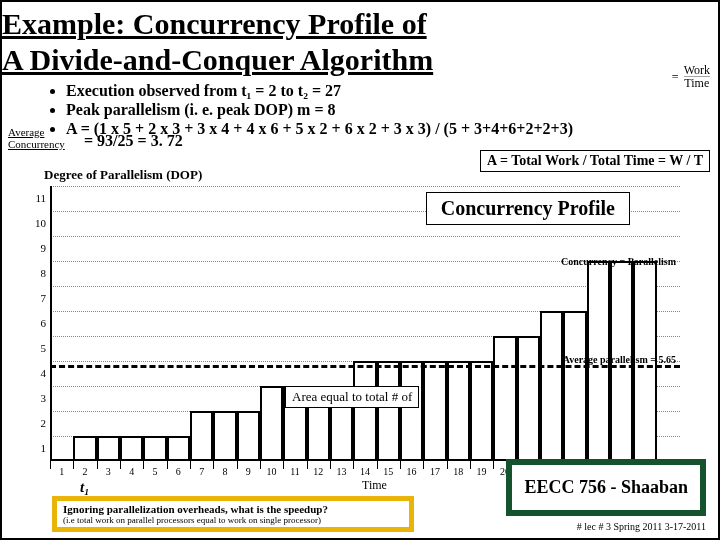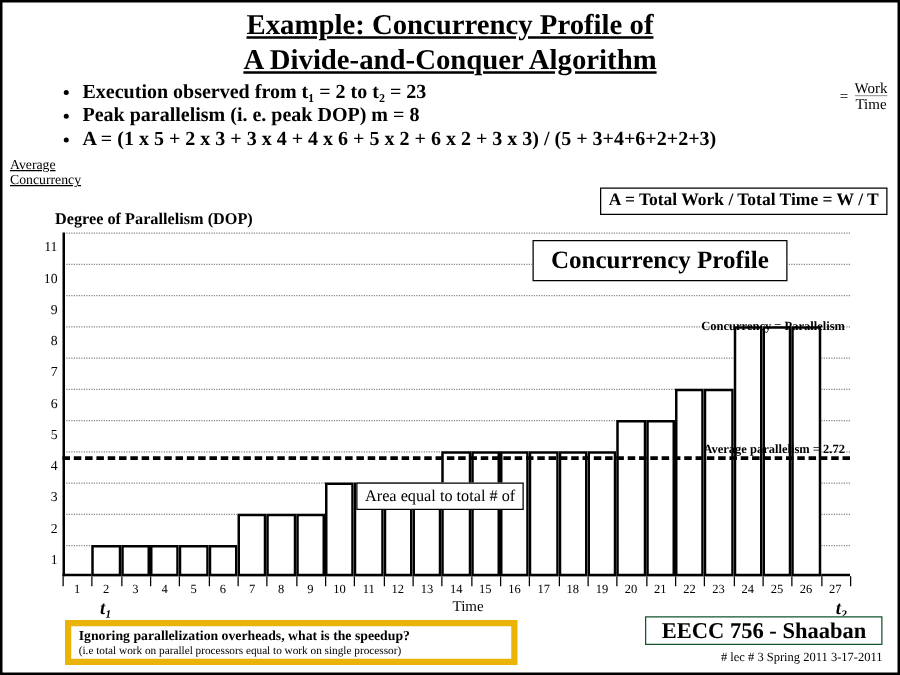--- a/index.html
+++ b/index.html
@@ -1,17 +1,17 @@
 <!DOCTYPE html>
 <html><head>
 <meta charset="utf-8">
 <style>
 body{margin:0;font-family:"Times New Roman",serif;background:#fff}
 .slide{width:720px;height:540px;border:2px solid #000;position:relative;box-sizing:border-box;overflow:hidden}
-.title{text-align:center;font-weight:bold;font-size:23px;margin-top:4px;text-decoration:underline;line-height:1.2}
+.title{font-weight:bold;font-size:30px;margin-top:4px;text-decoration:underline;line-height:1.2}
 .bullets{margin:4px 0 0 24px;font-size:16px;font-weight:bold}
 .bullets li{margin-bottom:1px}
 .avgpar{position:absolute;left:6px;top:124px;font-size:11px;text-decoration:underline;line-height:1.1}
 .worktime{position:absolute;right:8px;top:62px;font-size:12px;text-align:center;line-height:1.0}
 .worktime .eq{display:inline-block;vertical-align:middle;margin-right:2px}
 .formula{position:absolute;right:8px;top:148px;border:1px solid #000;font-size:14px;padding:2px 6px;font-weight:bold}
 .doplabel{position:absolute;left:42px;top:165px;font-size:13px;font-weight:bold}
 .chart{position:absolute;left:48px;top:184px;width:630px;height:275px}
 .ylabels{position:absolute;left:-20px;top:0;font-size:11px;text-align:right;width:16px}
 .ylabels div{height:22px;line-height:22px}
@@ -21,42 +21,43 @@
 .gridrow{position:absolute;left:0;width:100%;border-top:1px dotted #888}
 .gridcol{position:absolute;top:0;height:100%;border-left:1px solid #000}
 .bars{position:absolute;left:0;top:0;width:100%;height:100%}
 .bar{position:absolute;bottom:0;border:2px solid #000;background:#fff;box-sizing:border-box}
 .avgline{position:absolute;left:0;width:100%;border-top:3px dashed #000}
 .speedup{position:absolute;left:6px;bottom:46px;border:1px solid #000;padding:2px 8px;font-weight:bold;font-size:13px}
 .t1{position:absolute;left:78px;bottom:42px;font-style:italic;font-weight:bold;font-size:15px}
 .t2{position:absolute;right:40px;bottom:42px;font-style:italic;font-weight:bold;font-size:15px}
 .timelabel{position:absolute;left:360px;bottom:45px;font-size:12px}
 .ignore{position:absolute;left:50px;bottom:6px;border:5px solid #eab308;padding:2px 6px;font-size:11px;width:340px}
-.course{position:absolute;right:12px;bottom:22px;border:1px solid #14532d;font-size:18px;font-weight:bold;padding:0 12px;background:#fff}
+.course{position:absolute;right:12px;bottom:22px;border:6px solid #14532d;font-size:18px;font-weight:bold;padding:12px 12px;background:#fff}
 .lec{position:absolute;right:12px;bottom:6px;font-size:10px}
 .cpbox{position:absolute;border:1px solid #000;background:#fff;font-weight:bold;font-size:20px;padding:4px 14px}
 .cpnote{position:absolute;font-size:10px;font-weight:bold}
 .avgnote{position:absolute;font-size:10px;font-weight:bold}
 .areabox{position:absolute;border:1px solid #000;background:#fff;font-size:13px;padding:2px 6px;text-align:center}
 .sumimg{position:absolute;left:452px;top:60px;width:160px;height:44px;border:0;font-size:10px}
 </style>
 </head>
 <body>
 
 <div class="slide">
   <div class="title">
     <span>Example: Concurrency Profile of</span><br>
     <span>A Divide-and-Conquer Algorithm</span>
   </div>
 
   <ul class="bullets">
-    <li>Execution observed from  t₁ = 2  to  t₂ = 23</li>
+    <li>Execution observed from  t₁ = 2  to  t₂ = 27</li>
     <li>Peak parallelism (i. e.  peak DOP)   m = 8</li>
     <li>A  =  (1 x 5 + 2 x 3 + 3 x 4 + 4 x 6 + 5 x 2 + 6 x 2 + 3 x 3) / (5 + 3+4+6+2+2+3)</li>
   </ul>
+  <div style="position:absolute;left:82px;top:130px;font-weight:bold;font-size:16px">= 93/25  = 3. 72</div>
 
   <div class="avgpar">
     <span>Average</span><br>
     <span>Concurrency</span>
   </div>
 
 
   <div class="worktime">
     <span class="eq">=</span>
     <span style="display:inline-block;vertical-align:middle">
@@ -149,21 +150,21 @@
         <div class="bar" style="left: 490px; width: 23.3333px; height: 150px;"></div>
         <div class="bar" style="left: 513.333px; width: 23.3333px; height: 150px;"></div>
         <div class="bar" style="left: 536.667px; width: 23.3333px; height: 200px;"></div>
         <div class="bar" style="left: 560px; width: 23.3333px; height: 200px;"></div>
         <div class="bar" style="left: 583.333px; width: 23.3333px; height: 200px;"></div>
       </div>
     <div class="avgline" id="avgline" style="bottom: 93px;"></div>
     <div class="xlabels" id="xlabels"><span style="width: 23.3333px;">1</span><span style="width: 23.3333px;">2</span><span style="width: 23.3333px;">3</span><span style="width: 23.3333px;">4</span><span style="width: 23.3333px;">5</span><span style="width: 23.3333px;">6</span><span style="width: 23.3333px;">7</span><span style="width: 23.3333px;">8</span><span style="width: 23.3333px;">9</span><span style="width: 23.3333px;">10</span><span style="width: 23.3333px;">11</span><span style="width: 23.3333px;">12</span><span style="width: 23.3333px;">13</span><span style="width: 23.3333px;">14</span><span style="width: 23.3333px;">15</span><span style="width: 23.3333px;">16</span><span style="width: 23.3333px;">17</span><span style="width: 23.3333px;">18</span><span style="width: 23.3333px;">19</span><span style="width: 23.3333px;">20</span><span style="width: 23.3333px;">21</span><span style="width: 23.3333px;">22</span><span style="width: 23.3333px;">23</span><span style="width: 23.3333px;">24</span><span style="width: 23.3333px;">25</span><span style="width: 23.3333px;">26</span><span style="width: 23.3333px;">27</span></div>
     <div class="cpbox" style="right:50px;top:6px">Concurrency Profile</div>
     <div class="cpnote" style="right:4px;top:70px">Concurrency = Parallelism</div>
-    <div class="avgnote" style="right:4px;top:168px">Average parallelism = 2.72</div>
+    <div class="avgnote" style="right:4px;top:168px">Average parallelism = 5.65</div>
     <div class="areabox" style="left:235px;top:200px">
       <span>Area equal to total # of</span><br>
     </div>
   </div>
 
   <div class="t1">t₁</div>
   <div class="t2">t₂</div>
   <div class="timelabel">Time</div>
 
   <div class="ignore">

